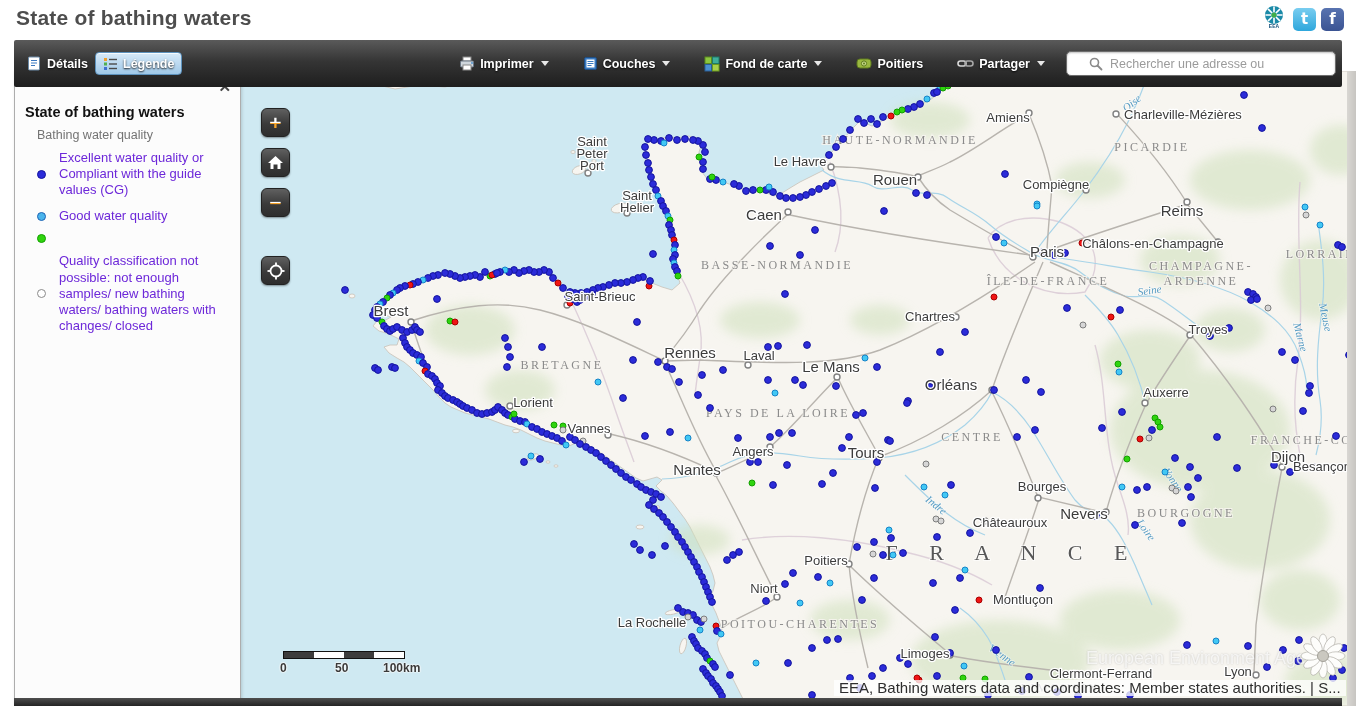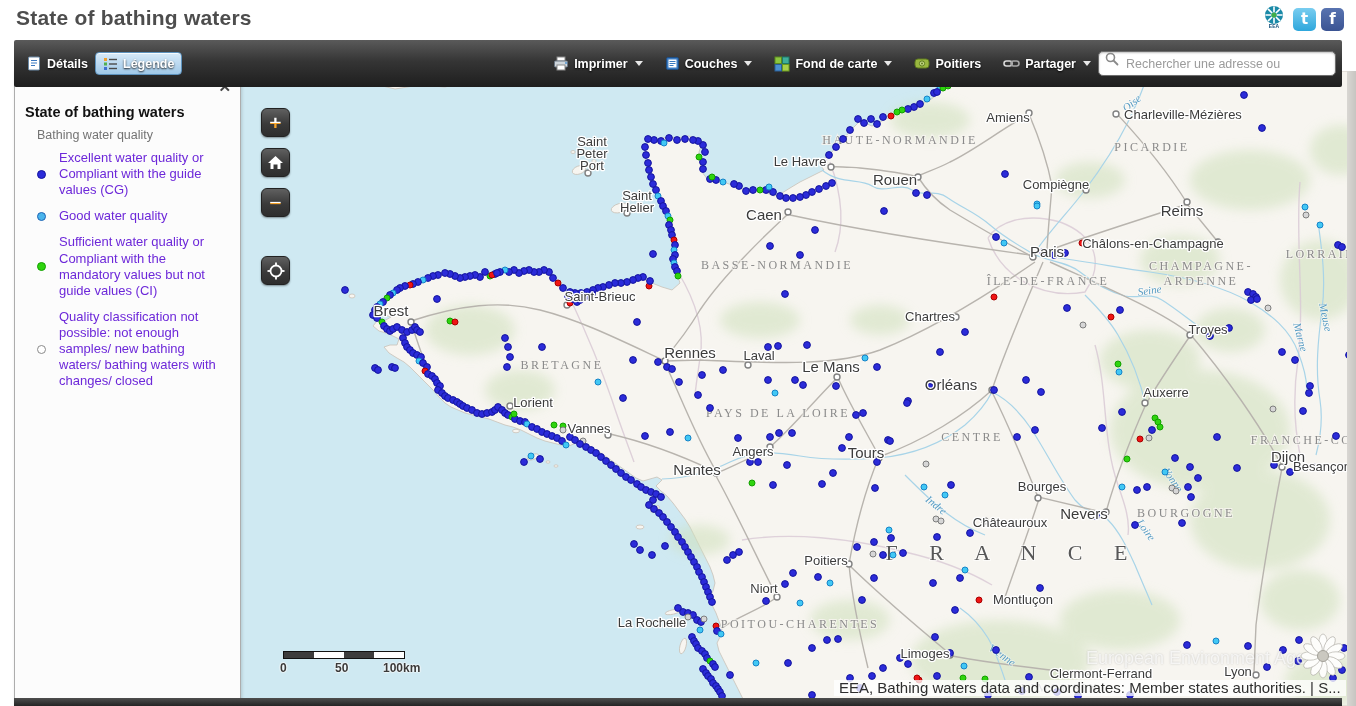--- a/index.html
+++ b/index.html
@@ -16,23 +16,23 @@
   
   #toolbar{left:14px;right:14px;top:40px;height:47px;z-index:41;display:flex;align-items:center;
     padding:0 6px;box-sizing:border-box;
     background:linear-gradient(#5a5a5a,#353535 45%,#1e1e1e);border-radius:2px}
   .tbtn{display:flex;align-items:center;gap:5px;color:#fff;font-weight:bold;font-size:12.5px;
     padding:3px 7px;text-shadow:0 1px 2px rgba(0,0,0,.9);cursor:pointer;white-space:nowrap}
   .tbtn.active{background:linear-gradient(#d8eaf8,#9fc8e8);border:1px solid #5d92bd;border-radius:4px;
     box-shadow:inset 0 1px 0 rgba(255,255,255,.8)}
   .caret{width:0;height:0;border-left:4px solid transparent;border-right:4px solid transparent;
     border-top:5px solid #e8e8e8;margin-left:2px}
-  #mid-group{margin-left:auto;display:flex;align-items:center;gap:8px}
-  #searchbox{width:224px;height:23px;background:#fff;border:1px solid #6d6d6d;
-    border-radius:5px;display:flex;padding:0 6px;box-shadow:inset 0 1px 2px rgba(0,0,0,.25)}
+  #mid-group{margin-left:auto;display:flex;align-items:center;gap:20px}
+  #searchbox{margin-left:14px;width:224px;height:23px;background:#fff;border:1px solid #6d6d6d;
+    border-radius:5px;display:flex;align-items:center;padding:0 22px;box-shadow:inset 0 1px 2px rgba(0,0,0,.25)}
   #searchbox input{border:none;outline:none;flex:1;font-size:12.5px;color:#333;background:transparent}
   #searchbox input::placeholder{color:#9b9b9b}
   
   #legend-panel{left:14px;top:71px;width:227px;bottom:0;background:#fcfcfc;border:1px solid #adadad;
     box-sizing:border-box;z-index:30;box-shadow:1px 0 3px rgba(0,0,0,.15)}
   #legend-close{position:absolute;right:9px;top:7px;font-size:15px;font-weight:bold;color:#444;cursor:pointer;line-height:1}
   #legend-title{margin:32px 10px 8px 10px;font-size:14.5px;font-weight:bold;color:#111}
   #legend-sub{margin:0 10px 8px 22px;font-size:12.5px;color:#737373}
   .leg-row{display:flex;margin:6px 4px 10px 8px}
   .leg-dot-col{width:36px;display:flex;justify-content:center;align-items:center;flex:none}
@@ -1021,21 +1021,20 @@
   <div class="leg-row">
     <div class="leg-dot-col">
         <span class="leg-dot d-good"></span>
       </div>
     <div class="leg-txt">Good water quality</div>
   </div>
   <div class="leg-row">
     <div class="leg-dot-col">
         <span class="leg-dot d-suf"></span>
       </div>
-    <div class="leg-txt">Sufficient water quality or Compliant with the mandatory values but not guide values (CI)</div>
   </div>
   <div class="leg-row">
     <div class="leg-dot-col">
         <span class="leg-dot d-ncl"></span>
       </div>
     <div class="leg-txt">Quality classification not possible: not enough samples/ new bathing waters/ bathing waters with changes/ closed</div>
   </div>
 </div>
 
 <div id="bottom-bar" class="abs"></div>

